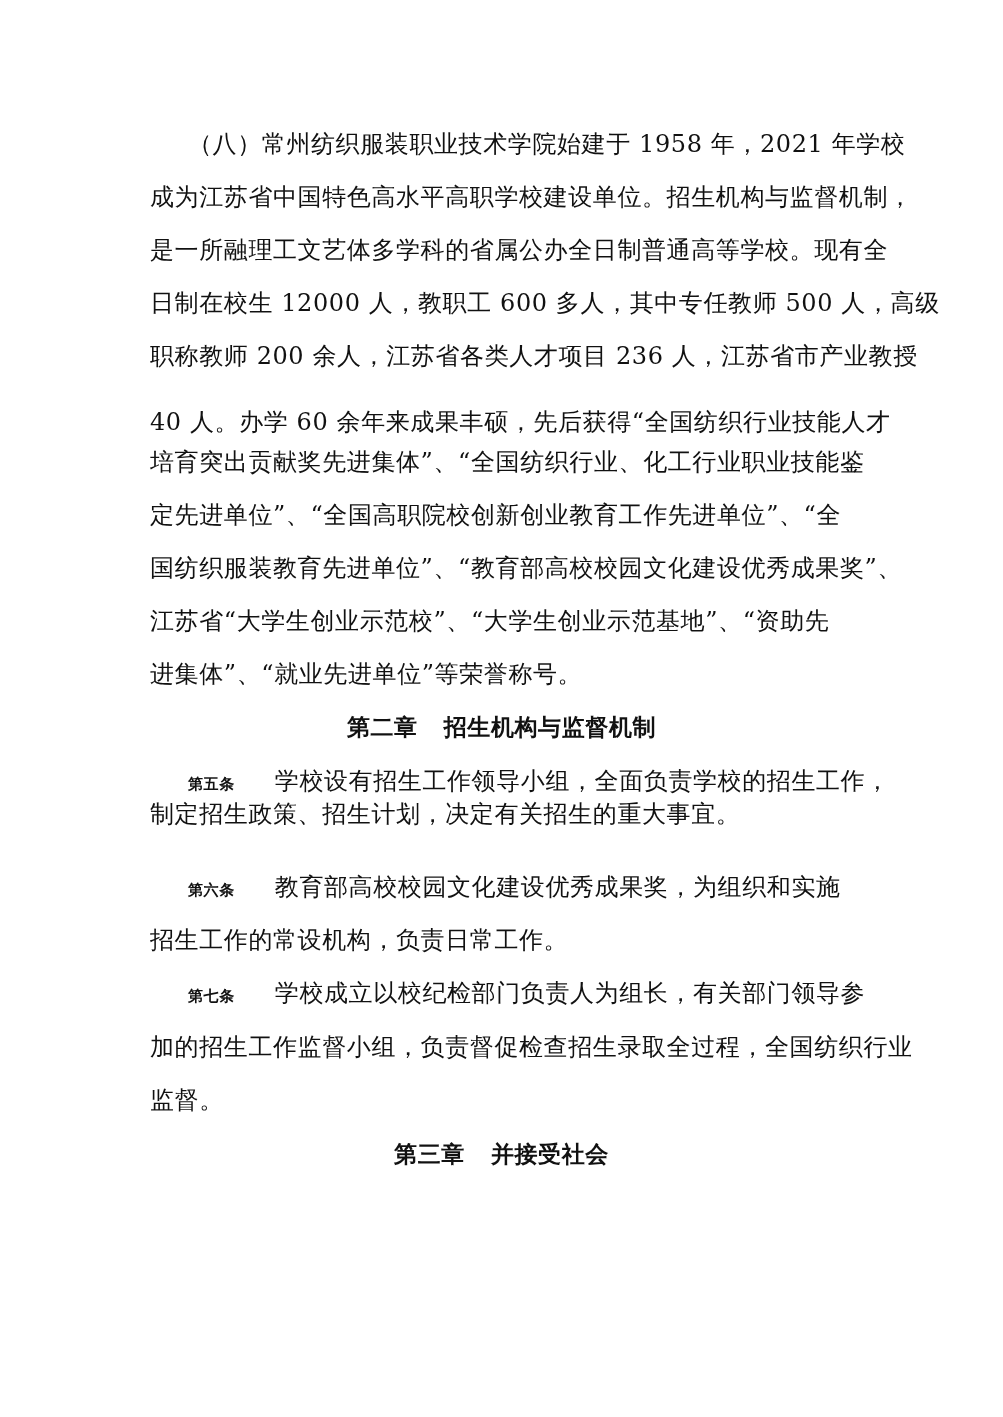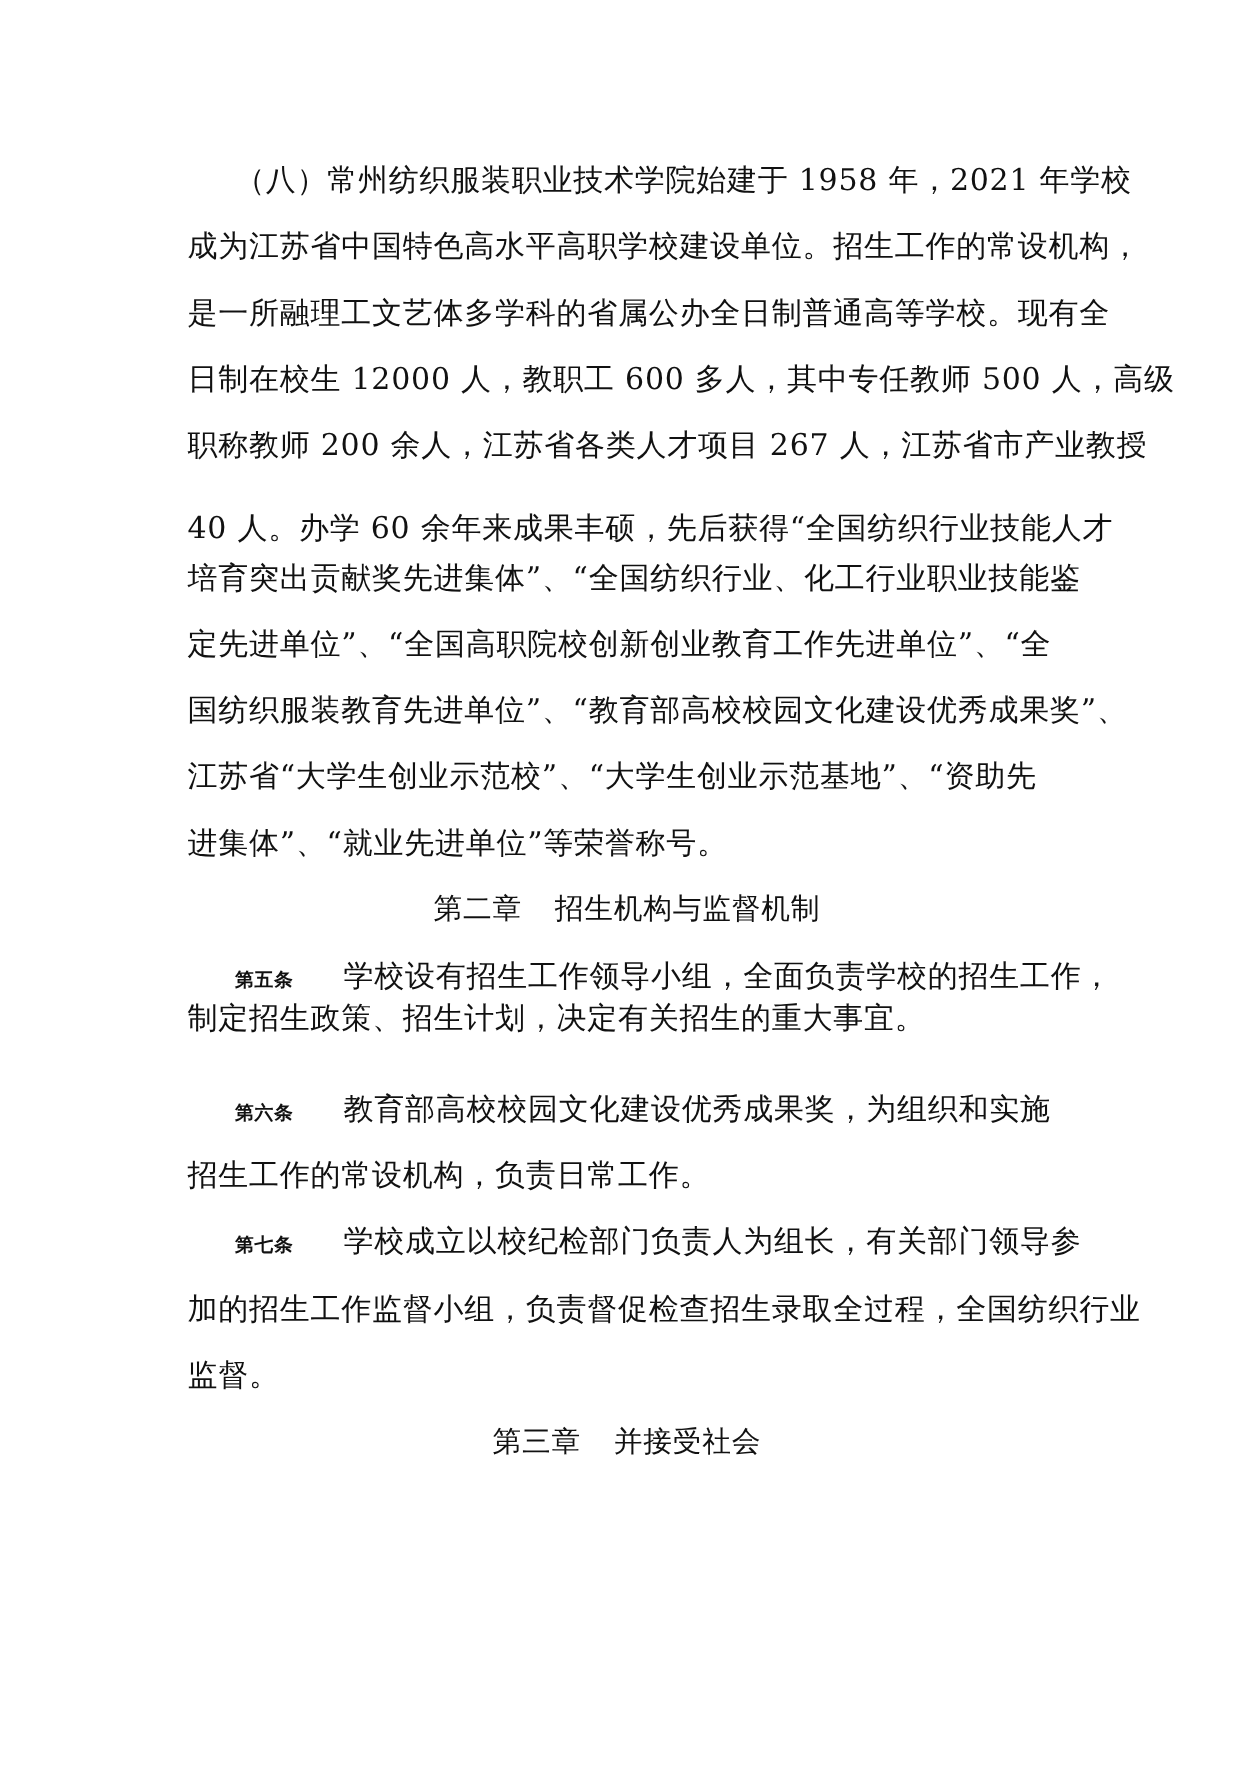--- a/index.html
+++ b/index.html
@@ -2,37 +2,37 @@
 <html><head>
 <meta charset="utf-8">
 <style>
   html, body { margin: 0; padding: 0; background: #ffffff; }
   body { width: 1003px; height: 1417px; position: relative; overflow: hidden;
          font-family: "DejaVu Serif", "Liberation Serif", serif; color: #111; }
   .page { position: absolute; left: 0; top: 0; width: 1003px; height: 1417px; }
   .line { position: absolute; left: 150px; width: 710px; height: 53px; line-height: 53px;
           font-size: 24px; white-space: nowrap; letter-spacing: 0.6px; }
   .indent { left: 188px; width: 672px; }
-  .heading { left: 0; width: 1003px; text-align: center; font-weight: normal;
+  .heading { left: 0; width: 1003px; text-align: center; font-weight: bold;
              font-family: "DejaVu Sans", "Liberation Sans", sans-serif; font-size: 23px; }
   .heading .gap { display: inline-block; width: 26px; }
   .art-label { font-weight: bold; font-family: "DejaVu Sans", "Liberation Sans", sans-serif;
                font-size: 15px; margin-right: 40px; }
 </style>
 </head>
 <body>
 
 <div class="page">
 
   <div>
     <div class="line indent" style="top:118px">（八）常州纺织服装职业技术学院始建于 1958 年，2021 年学校</div>
-    <div class="line" style="top:171px">成为江苏省中国特色高水平高职学校建设单位。招生工作的常设机构，</div>
+    <div class="line" style="top:171px">成为江苏省中国特色高水平高职学校建设单位。招生机构与监督机制，</div>
     <div class="line" style="top:224px">是一所融理工文艺体多学科的省属公办全日制普通高等学校。现有全</div>
     <div class="line" style="top:277px">日制在校生 12000 人，教职工 600 多人，其中专任教师 500 人，高级</div>
-    <div class="line" style="top:330px">职称教师 200 余人，江苏省各类人才项目 267 人，江苏省市产业教授</div>
+    <div class="line" style="top:330px">职称教师 200 余人，江苏省各类人才项目 236 人，江苏省市产业教授</div>
     <div class="line" style="top:396px">40 人。办学 60 余年来成果丰硕，先后获得“全国纺织行业技能人才</div>
     <div class="line" style="top:436px">培育突出贡献奖先进集体”、“全国纺织行业、化工行业职业技能鉴</div>
     <div class="line" style="top:489px">定先进单位”、“全国高职院校创新创业教育工作先进单位”、“全</div>
     <div class="line" style="top:542px">国纺织服装教育先进单位”、“教育部高校校园文化建设优秀成果奖”、</div>
     <div class="line" style="top:595px">江苏省“大学生创业示范校”、“大学生创业示范基地”、“资助先</div>
     <div class="line" style="top:648px">进集体”、“就业先进单位”等荣誉称号。</div>
   </div>
 
   <div class="line heading" style="top:701px">
     <span>第二章</span><span class="gap"></span><span>招生机构与监督机制</span>

